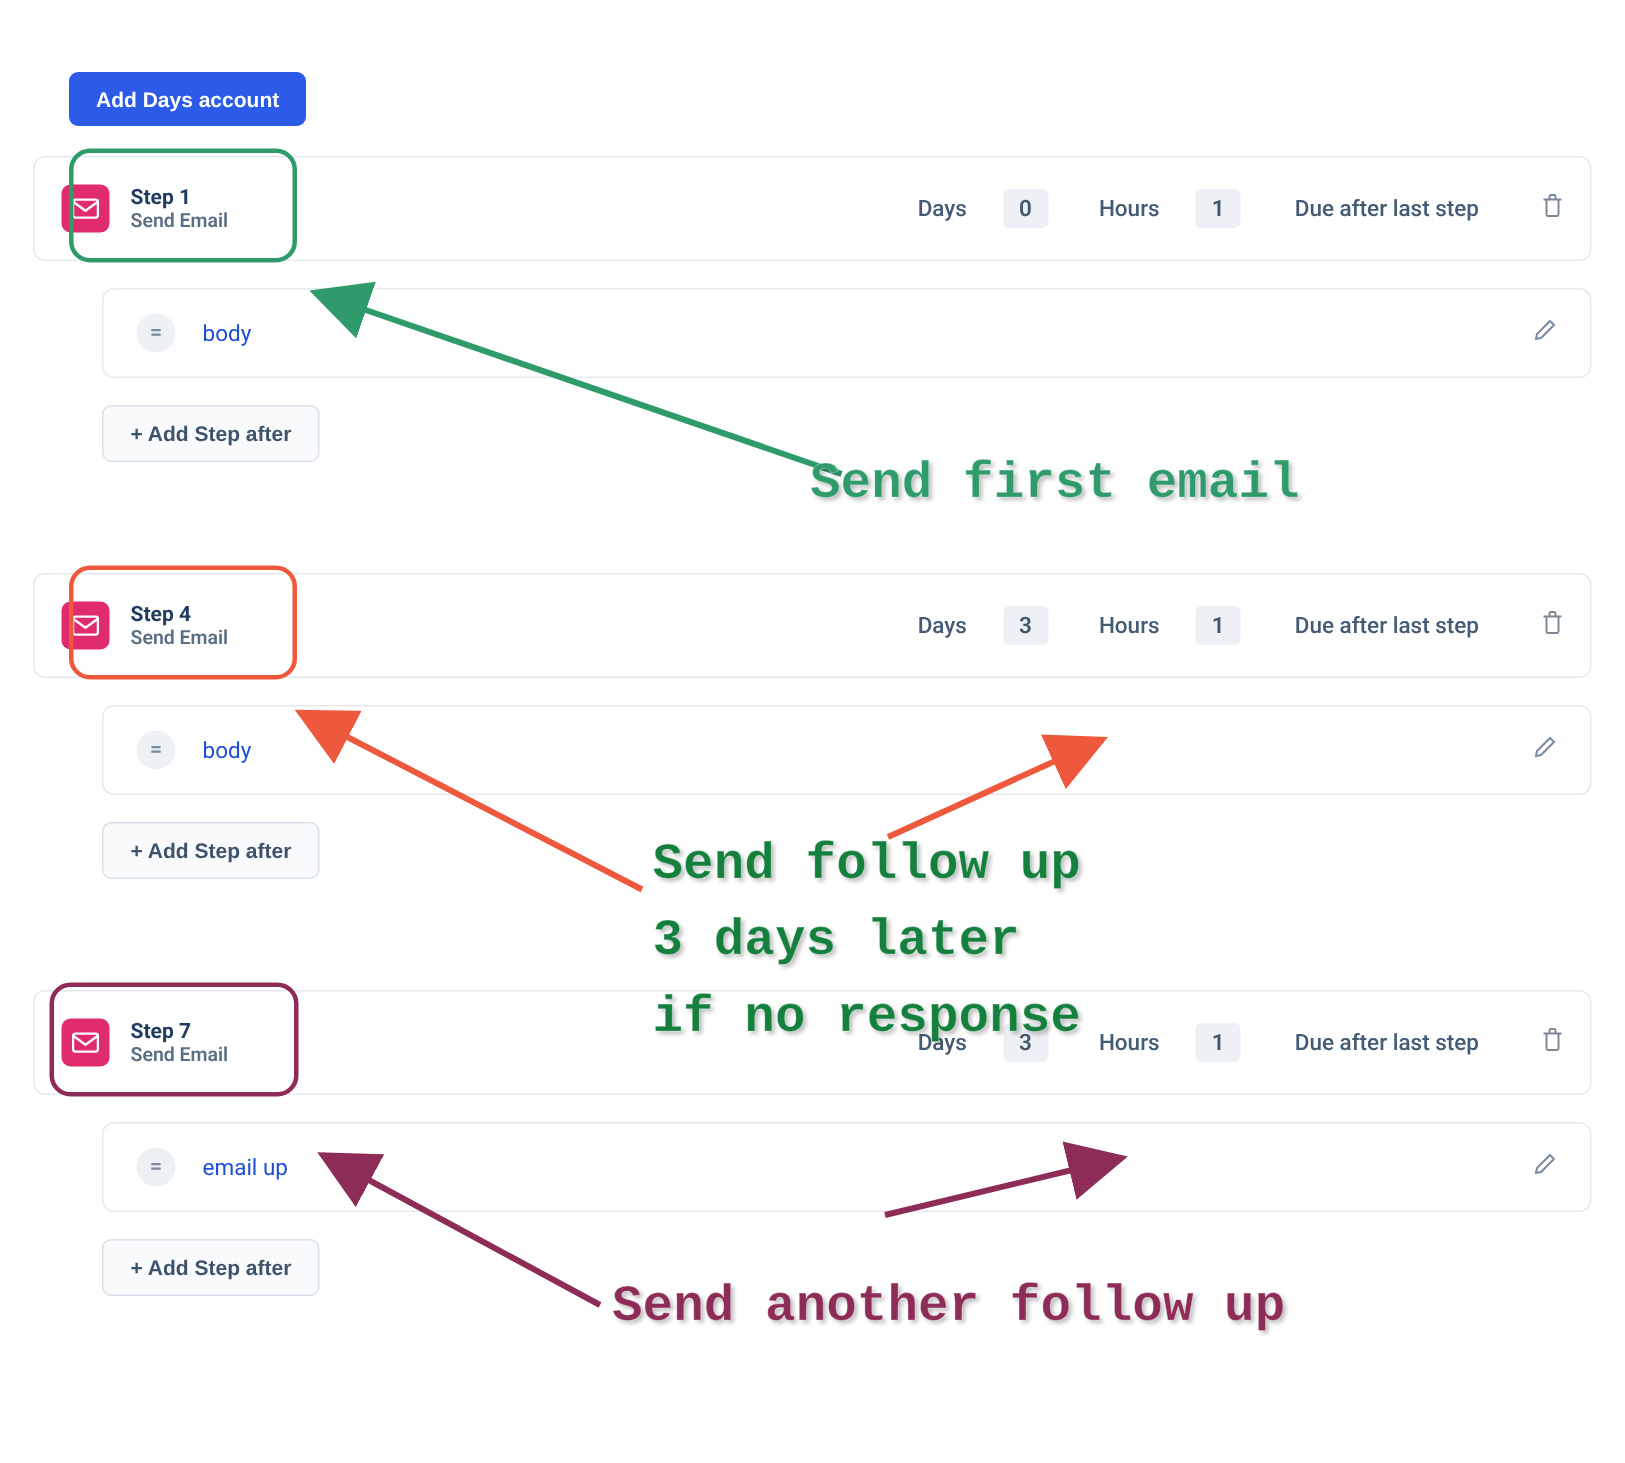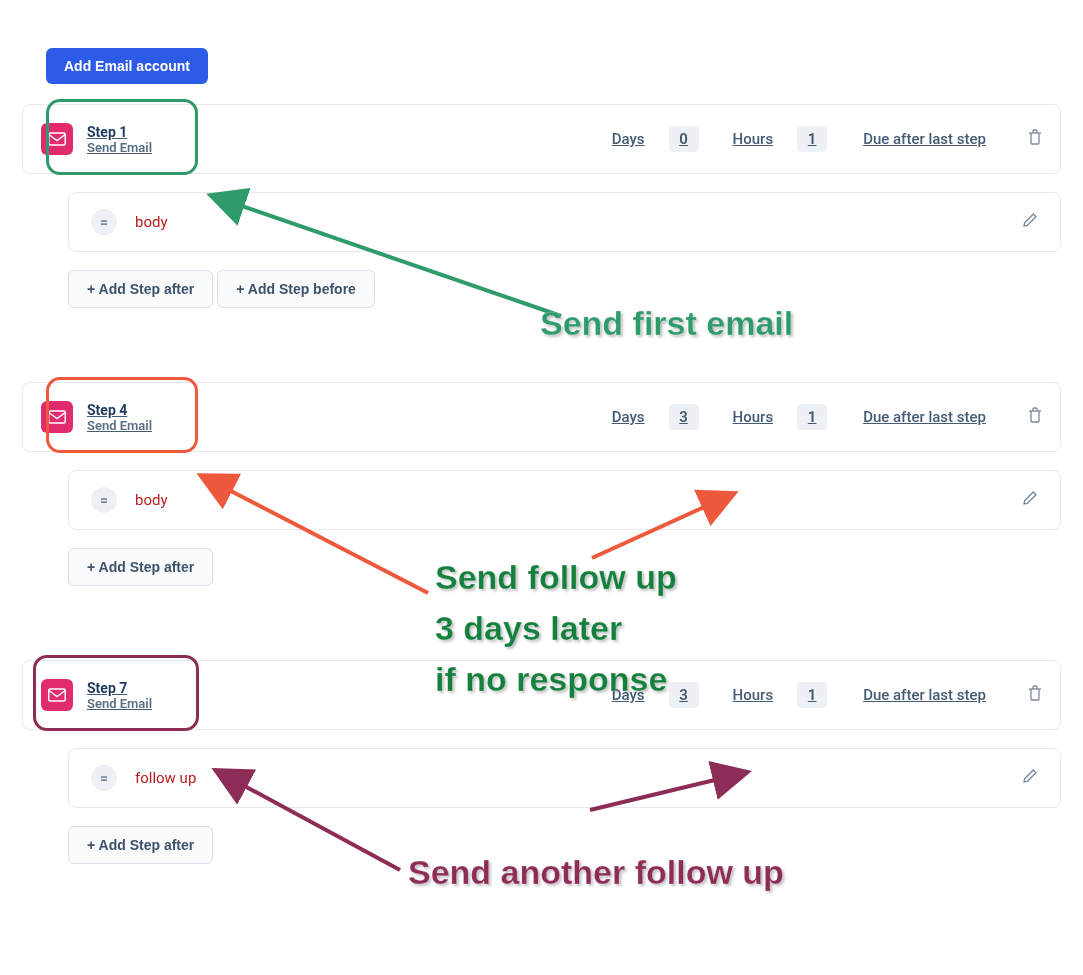--- a/index.html
+++ b/index.html
@@ -37,21 +37,20 @@
     cursor: pointer;
   }
   .step-block { margin-top: 20px; position: relative; }
   .step-header {
     display: flex;
     align-items: center;
     border: 1px solid #E5E9EF;
     border-radius: 8px;
     padding: 14px 18px 14px 18px;
     min-height: 70px;
-    text-decoration: underline;
   }
   .step-icon {
     background: #E02B6F;
     width: 32px;
     height: 32px;
     border-radius: 6px;
     display: flex;
     align-items: center;
     justify-content: center;
     margin-right: 14px;
@@ -80,21 +79,21 @@
     padding: 16px 22px;
     display: flex;
     align-items: center;
     gap: 18px;
   }
   .drag-handle {
     width: 26px; height: 26px; border-radius: 50%;
     background:#EDF0F4; display:flex; align-items:center; justify-content:center;
     color:#7A8AA0; font-size:14px; font-weight:700;
   }
-  .body-text { color:#b91c1c; font-size:15px; flex:1; }
+  .body-text { color:#1d4ed8; font-size:15px; flex:1; }
   .edit-pencil { color:#7A8AA0; cursor:pointer; }
   .action-row { margin-left: 46px; margin-top: 18px; display:flex; gap:4px; }
   .add-step-btn {
     border: 1px solid #D9E0E9;
     background: #F8FAFC;
     color:#3E536B;
     font-weight: 600;
     font-size: 14px;
     padding: 10px 18px;
     border-radius: 6px;
@@ -107,34 +106,34 @@
     pointer-events: none;
   }
   .svg-overlay {
     position: absolute;
     left: 0; top: 0;
     width: 1083px; height: 975px;
     pointer-events: none;
   }
   .annotation {
     position: absolute;
-    font-family: Liberation Sans, sans-serif;
+    font-family: Liberation Mono, monospace;
     font-size: 34px;
     font-weight: 700;
     -webkit-text-stroke: 0.5px rgba(255,255,255,0.4);
     text-shadow: 2px 2px 3px rgba(0,0,0,0.25);
     line-height: 1.5;
     pointer-events: none;
   }
 </style>
 </head>
 <body>
 
 <div class="content">
-  <button class="add-account-btn">Add Email account</button>
+  <button class="add-account-btn">Add Days account</button>
   <div id="steps-container">
       <div class="step-block">
         <div class="step-header">
           <div class="step-icon">
             <svg width="18" height="14" viewBox="0 0 24 18" fill="none" stroke="#fff" stroke-width="2">
               <rect x="1" y="1" width="22" height="16" rx="2"></rect>
               <path d="M1 3 L12 11 L23 3"></path>
             </svg>
           </div>
           <div>
@@ -158,21 +157,20 @@
         <div class="step-highlight-box" style="border-color: rgb(47, 155, 107); left: 24px; top: -5px; width: 152px; height: 76px;"></div>
         <div class="body-row">
           <div class="drag-handle">=</div>
           <div class="body-text">body</div>
           <div class="edit-pencil"><svg width="16" height="16" viewBox="0 0 24 24" fill="none" stroke="#7A8AA0" stroke-width="2" stroke-linecap="round">
               <path d="M17 3 L21 7 L8 20 L3 21 L4 16 Z"></path>
             </svg></div>
         </div>
         <div class="action-row">
           <button class="add-step-btn">+ Add Step after</button>
-          <button class="add-step-btn">+ Add Step before</button>
         </div>
       </div>
       <div class="step-block" style="margin-top: 74px;">
         <div class="step-header">
           <div class="step-icon">
             <svg width="18" height="14" viewBox="0 0 24 18" fill="none" stroke="#fff" stroke-width="2">
               <rect x="1" y="1" width="22" height="16" rx="2"></rect>
               <path d="M1 3 L12 11 L23 3"></path>
             </svg>
           </div>
@@ -228,21 +226,21 @@
             <span class="trash"><svg width="14" height="16" viewBox="0 0 14 16" fill="none" stroke="#7C8796" stroke-width="1.3">
                 <path d="M1 4 H13"></path>
                 <path d="M3 4 V14 a1 1 0 0 0 1 1 H10 a1 1 0 0 0 1 -1 V4"></path>
                 <path d="M5 4 V2 a1 1 0 0 1 1 -1 H8 a1 1 0 0 1 1 1 V4"></path>
               </svg></span>
           </div>
         </div>
         <div class="step-highlight-box" style="border-color: rgb(141, 44, 86); left: 11px; top: -5px; width: 166px; height: 76px;"></div>
         <div class="body-row">
           <div class="drag-handle">=</div>
-          <div class="body-text">follow up</div>
+          <div class="body-text">email up</div>
           <div class="edit-pencil"><svg width="16" height="16" viewBox="0 0 24 24" fill="none" stroke="#7A8AA0" stroke-width="2" stroke-linecap="round">
               <path d="M17 3 L21 7 L8 20 L3 21 L4 16 Z"></path>
             </svg></div>
         </div>
         <div class="action-row">
           <button class="add-step-btn">+ Add Step after</button>
         </div>
       </div>
     </div>
 </div>

